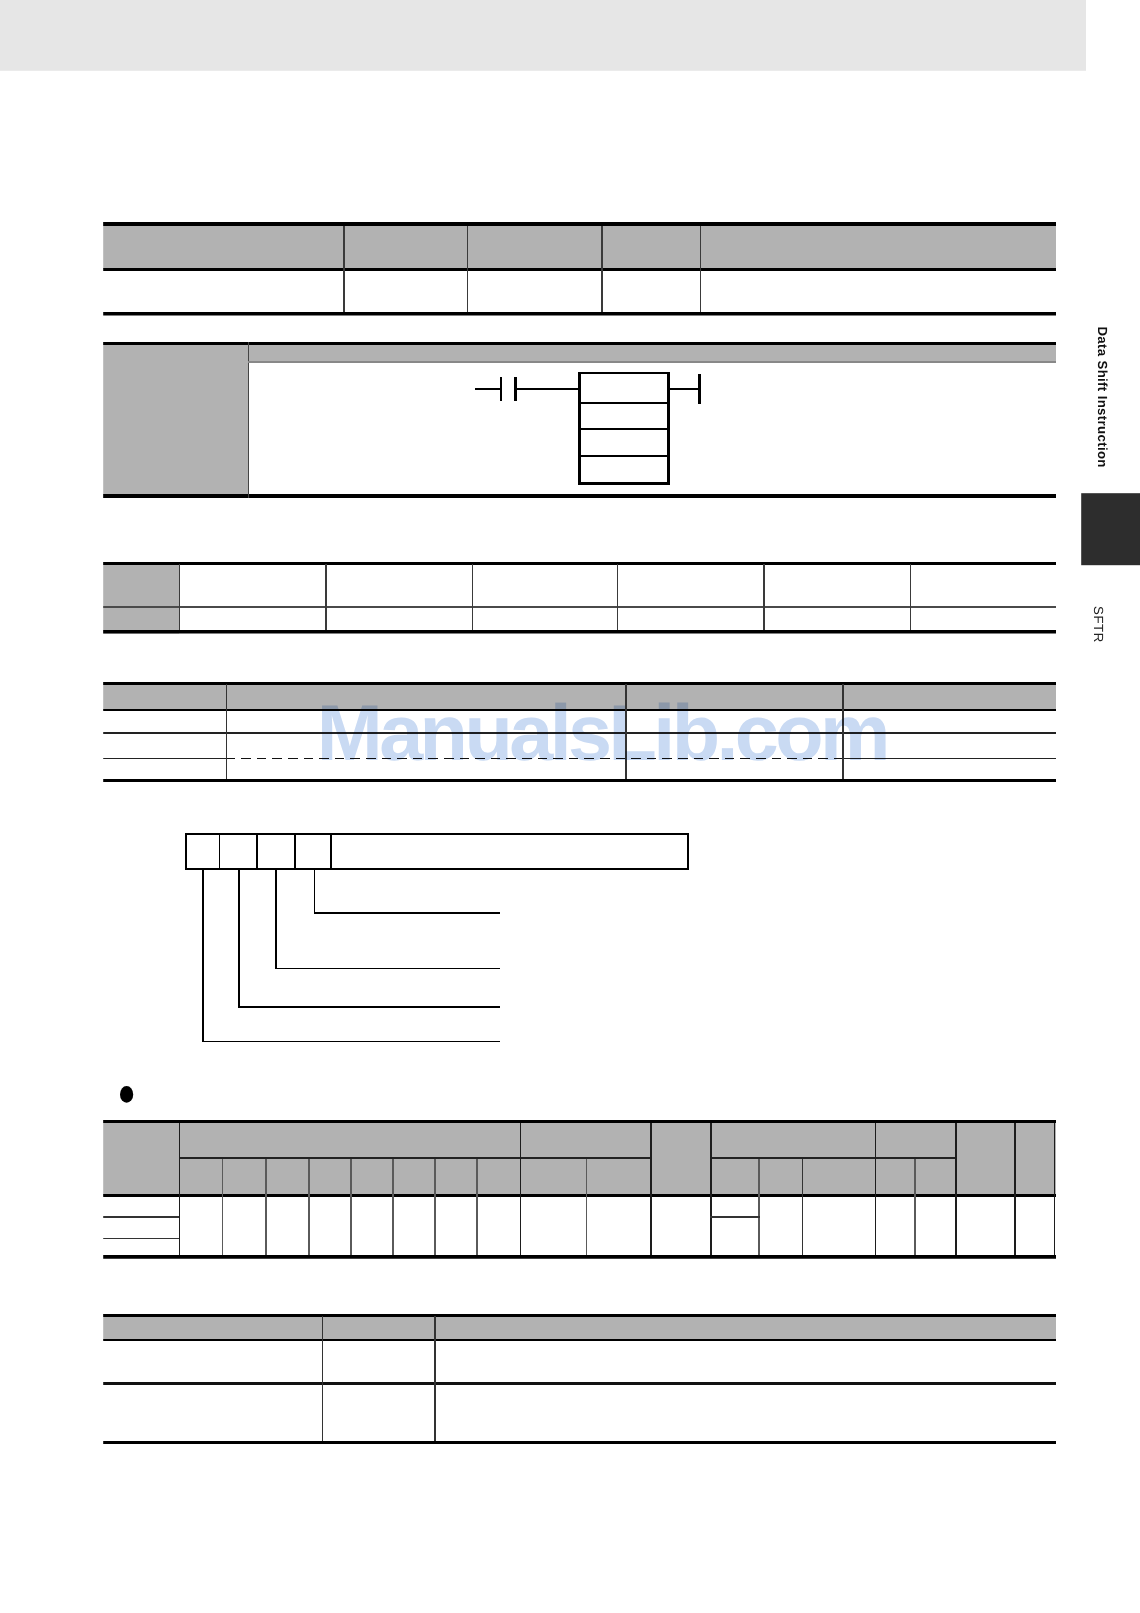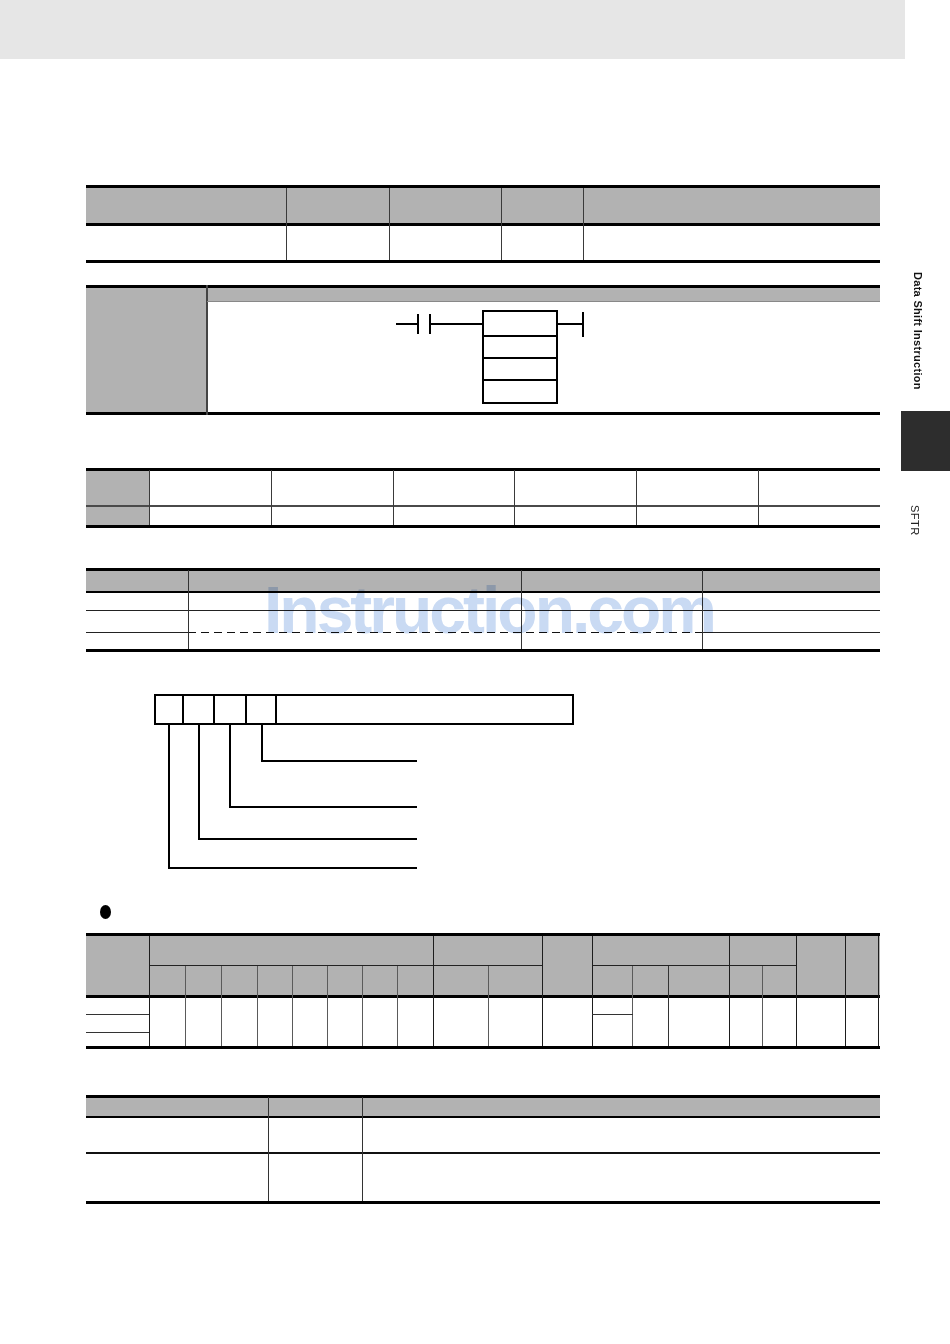--- a/index.html
+++ b/index.html
@@ -154,15 +154,15 @@
   <svg class="abs" style="left:86px;top:1095px;" width="794" height="109" viewBox="0 0 794 109" shape-rendering="crispEdges">
     <rect x="0" y="0" width="794" height="22" fill="#b2b2b2"></rect>
     <rect x="0" y="0" width="794" height="2.5" fill="#000"></rect>
     <rect x="0" y="21" width="794" height="1.5" fill="#000"></rect>
     <rect x="0" y="57" width="794" height="2" fill="#111"></rect>
     <rect x="0" y="105.5" width="794" height="3" fill="#000"></rect>
     <rect x="182" y="2" width="1.3" height="104" fill="#333"></rect>
     <rect x="276" y="2" width="1.3" height="104" fill="#333"></rect>
   </svg>
 
-  <div class="abs watermark">Instruction.com</div>
+  <div class="abs watermark">ManualsLib.com</div>
 
 </div>
 
 </body></html>

